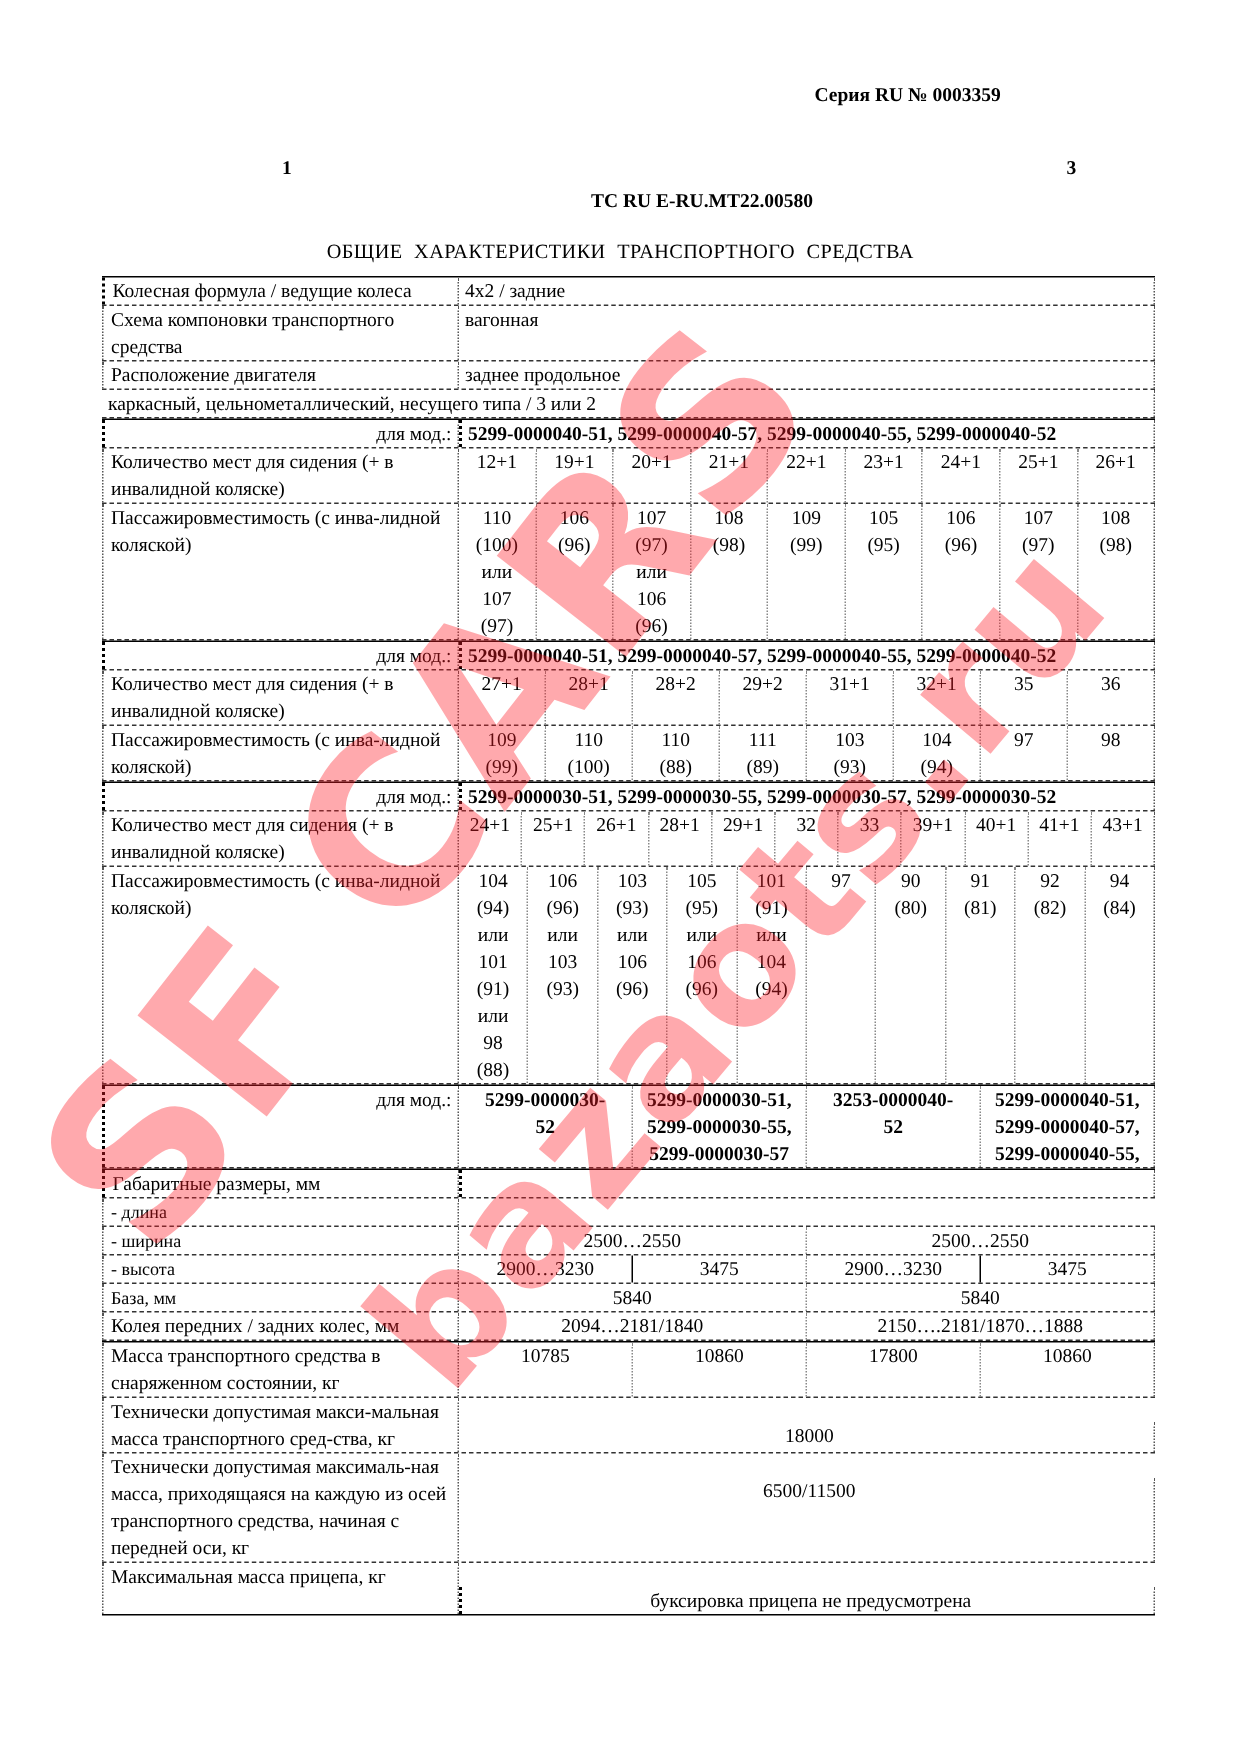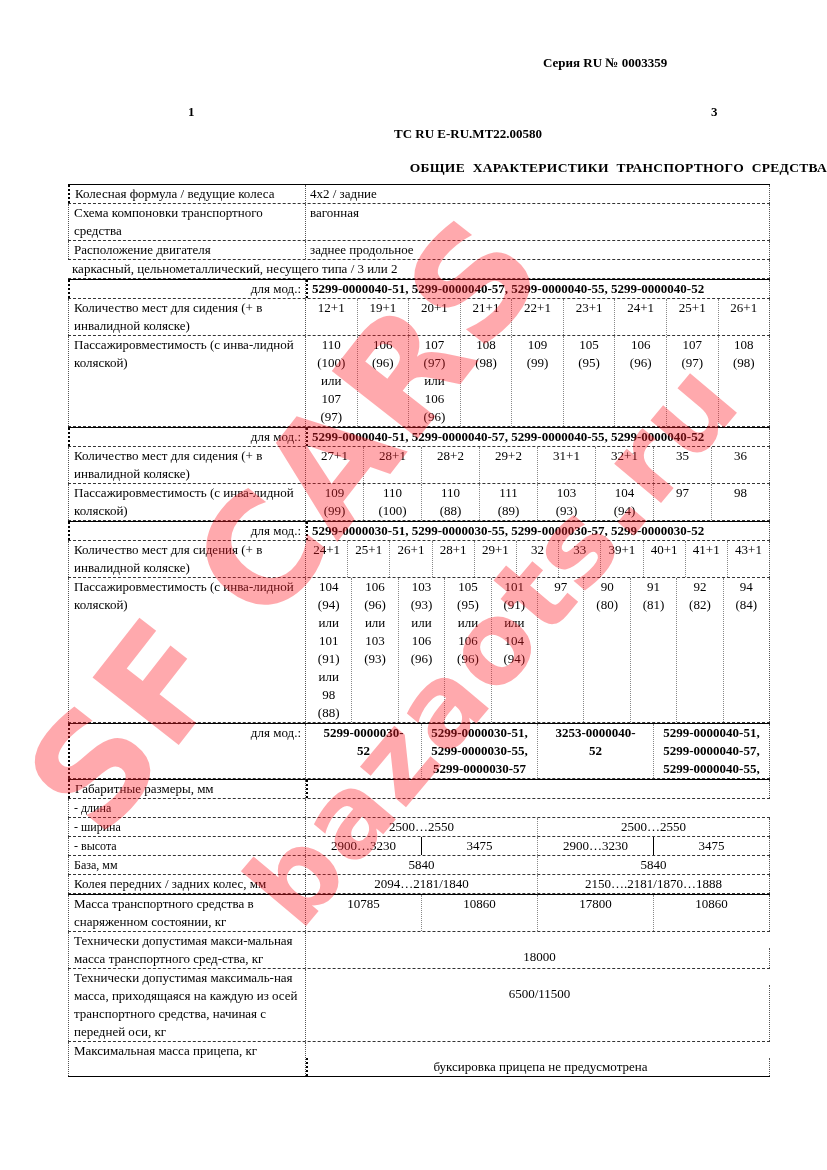--- a/index.html
+++ b/index.html
@@ -3,21 +3,21 @@
 <meta charset="utf-8">
 <style>
   html, body { margin: 0; padding: 0; background: #ffffff; }
   body { width: 827px; height: 1170px; position: relative; overflow: hidden;
          font-family: "Liberation Serif", "DejaVu Serif", serif; color: #000; }
   .abs { position: absolute; }
   .series { left: 543px; top: 55px; font-size: 13px; font-weight: bold; }
   .pnum-left { left: 188px; top: 104px; font-size: 13px; font-weight: bold; }
   .pnum-right { left: 711px; top: 104px; font-size: 13px; font-weight: bold; }
   .cert { left: 394px; top: 126px; font-size: 13px; font-weight: bold; }
-  .title { left: 0; width: 827px; top: 160px; text-align: right; font-size: 13.5px; font-weight: bold; letter-spacing: 0.3px; word-spacing: 4px; }
+  .title { left: 0; width: 827px; top: 160px; text-align: center; font-size: 13.5px; font-weight: normal; letter-spacing: 0.3px; word-spacing: 4px; }
 
   .tbl { position: absolute; left: 68px; top: 184px; width: 702px; }
   .row { display: flex; border-bottom: 1px dashed #333; position: relative; }
   .row.solid-top { border-top: 1.5px solid #000; }
   .row.first { border-top: 1.5px solid #000; }
   .row.last { border-bottom: 1.5px solid #000; }
   .lab { width: 238px; flex: 0 0 238px; padding: 0 0 0 5px; box-sizing: border-box;
          font-size: 13px; line-height: 18px; border-left: 1px dotted #555; border-right: 1px dotted #555; }
   .lab.right { text-align: right; padding-right: 4px; }
   .val { flex: 1; font-size: 13px; line-height: 18px; padding-left: 4px; border-right: 1px dotted #555; display: flex; }

